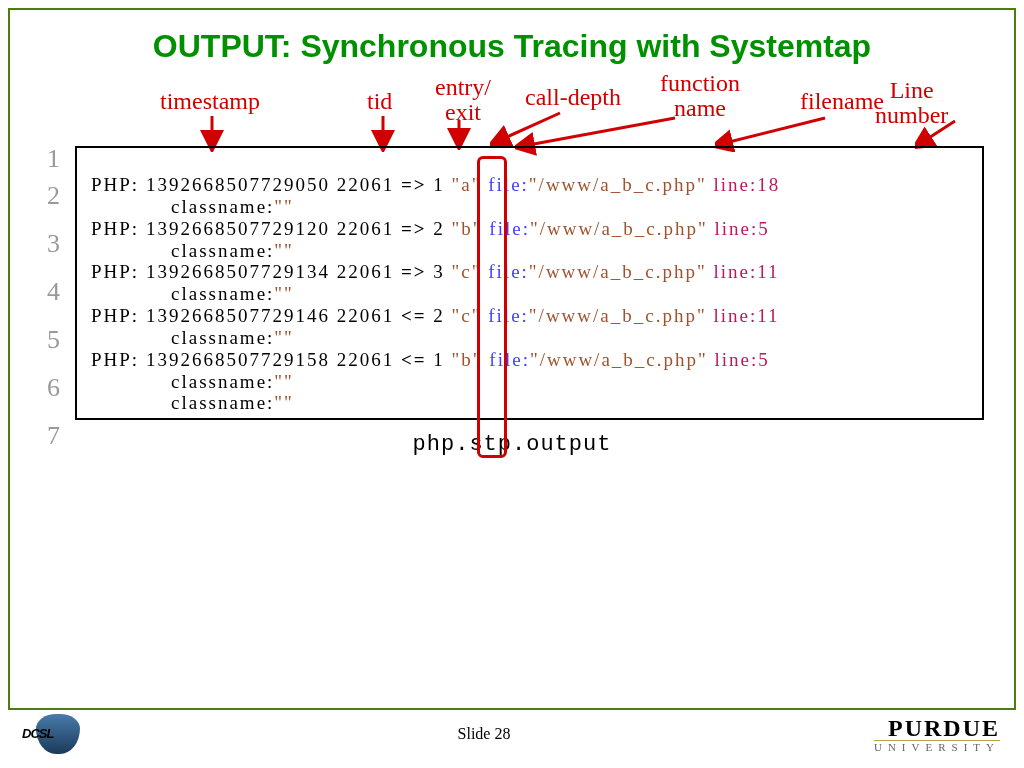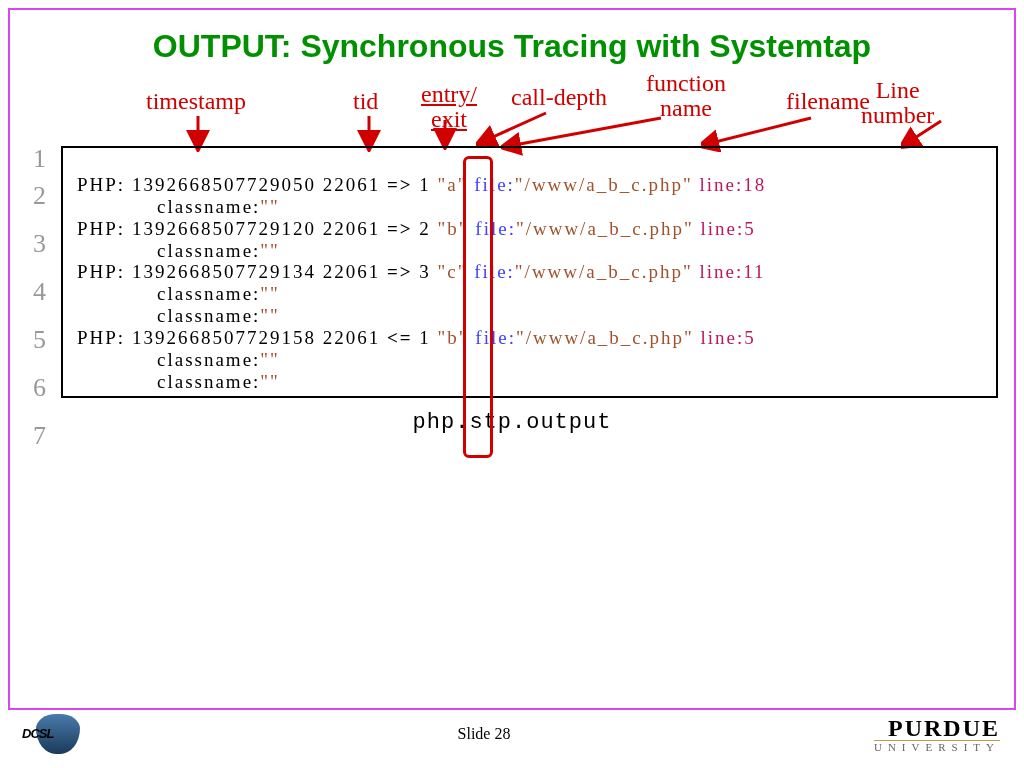--- a/index.html
+++ b/index.html
@@ -1,16 +1,16 @@
 <!DOCTYPE html>
 <html><head>
 <meta charset="utf-8">
 <style>
 body { margin:0; padding:0; background:#fff; font-family:'Times New Roman',serif; width:1024px; height:768px; position:relative; box-sizing:border-box; }
-.slide { position:absolute; left:8px; top:8px; right:8px; bottom:58px; border:2px solid #d946ef; box-sizing:border-box; padding:18px 16px; }
+.slide { position:absolute; left:8px; top:8px; right:8px; bottom:58px; border:2px solid #4d7c0f; box-sizing:border-box; padding:18px 30px; }
 .title { font-family:Arial,sans-serif; font-weight:bold; font-size:32px; color:#009000; text-align:center; margin-bottom:6px; }
 .labels { position:relative; height:75px; margin:0 0 0 35px; }
 .lbl { position:absolute; font-size:24px; color:#d00000; line-height:1.05; text-align:center; }
 .arrow { position:absolute; }
 .codebox { border:2px solid #000; margin-left:35px; padding:8px 14px 4px 14px; position:relative; font-family:'Times New Roman',serif; font-size:19px; letter-spacing:2px; line-height:1.15; }
 .lnums { position:absolute; left:-30px; top:-2px; font-size:26px; color:#999; line-height:1.0; }
 .lnum { height:48px; display:flex; align-items:center; }
 .lnum.first { height:26px; }
 .row { white-space:nowrap; }
 .pfx { color:#000;text-align:center; }
@@ -37,21 +37,21 @@
 </style>
 </head>
 <body>
 
 <div class="slide">
   <div class="title">OUTPUT: Synchronous Tracing with Systemtap</div>
 
   <div class="labels">
     <div class="lbl" style="left:85px; top:18px;">timestamp</div>
     <div class="lbl" style="left:292px; top:18px;">tid</div>
-    <div class="lbl" style="left:360px; top:11px; white-space:pre;text-decoration:underline;">entry/
+    <div class="lbl" style="left:360px; top:4px; white-space:pre;">entry/
 exit</div>
     <div class="lbl" style="left:450px; top:14px;">call-depth</div>
     <div class="lbl" style="left:585px; top:0px; white-space:pre;">function
 name</div>
     <div class="lbl" style="left:725px; top:18px;text-align:right;">filename</div>
     <div class="lbl" style="left:800px; top:0px; white-space:pre;margin-top:7px;">Line
 number</div>
 
     <svg class="arrow" style="left:125px; top:45px;" width="24" height="36">
         <defs>
@@ -92,20 +92,21 @@
       <div class="lnum">7</div>
     </div>
     <div style="height:18px;"></div>
     <div id="rows">
         <div class="row"><span class="pfx">PHP:</span>  <span class="ts">1392668507729050</span> <span class="tid">22061</span> <span class="arw">=&gt;</span> <span class="depth">1</span> <span class="fname">"a"</span> <span class="fkey">file:</span><span class="fpath">"/www/a_b_c.php"</span> <span class="lkey">line:18</span></div>
         <div class="cls">classname:<span class="clsv">""</span></div>
         <div class="row"><span class="pfx">PHP:</span>  <span class="ts">1392668507729120</span> <span class="tid">22061</span> <span class="arw">=&gt;</span> <span class="depth">2</span> <span class="fname">"b"</span> <span class="fkey">file:</span><span class="fpath">"/www/a_b_c.php"</span> <span class="lkey">line:5</span></div>
         <div class="cls">classname:<span class="clsv">""</span></div>
         <div class="row"><span class="pfx">PHP:</span>  <span class="ts">1392668507729134</span> <span class="tid">22061</span> <span class="arw">=&gt;</span> <span class="depth">3</span> <span class="fname">"c"</span> <span class="fkey">file:</span><span class="fpath">"/www/a_b_c.php"</span> <span class="lkey">line:11</span></div>
         <div class="cls">classname:<span class="clsv">""</span></div>
+        <div class="row"><span class="pfx">PHP:</span>  <span class="ts">1392668507729146</span> <span class="tid">22061</span> <span class="arw">&lt;=</span> <span class="depth">2</span> <span class="fname">"c"</span> <span class="fkey">file:</span><span class="fpath">"/www/a_b_c.php"</span> <span class="lkey">line:11</span></div>
         <div class="cls">classname:<span class="clsv">""</span></div>
         <div class="row"><span class="pfx">PHP:</span>  <span class="ts">1392668507729158</span> <span class="tid">22061</span> <span class="arw">&lt;=</span> <span class="depth">1</span> <span class="fname">"b"</span> <span class="fkey">file:</span><span class="fpath">"/www/a_b_c.php"</span> <span class="lkey">line:5</span></div>
         <div class="cls">classname:<span class="clsv">""</span></div>
         <div class="cls">classname:<span class="clsv">""</span></div>
       </div>
     <div class="depth-box" style="left:400px; top:8px; height:296px;"></div>
   </div>
 
   <div class="caption">php.stp.output</div>
 </div>

